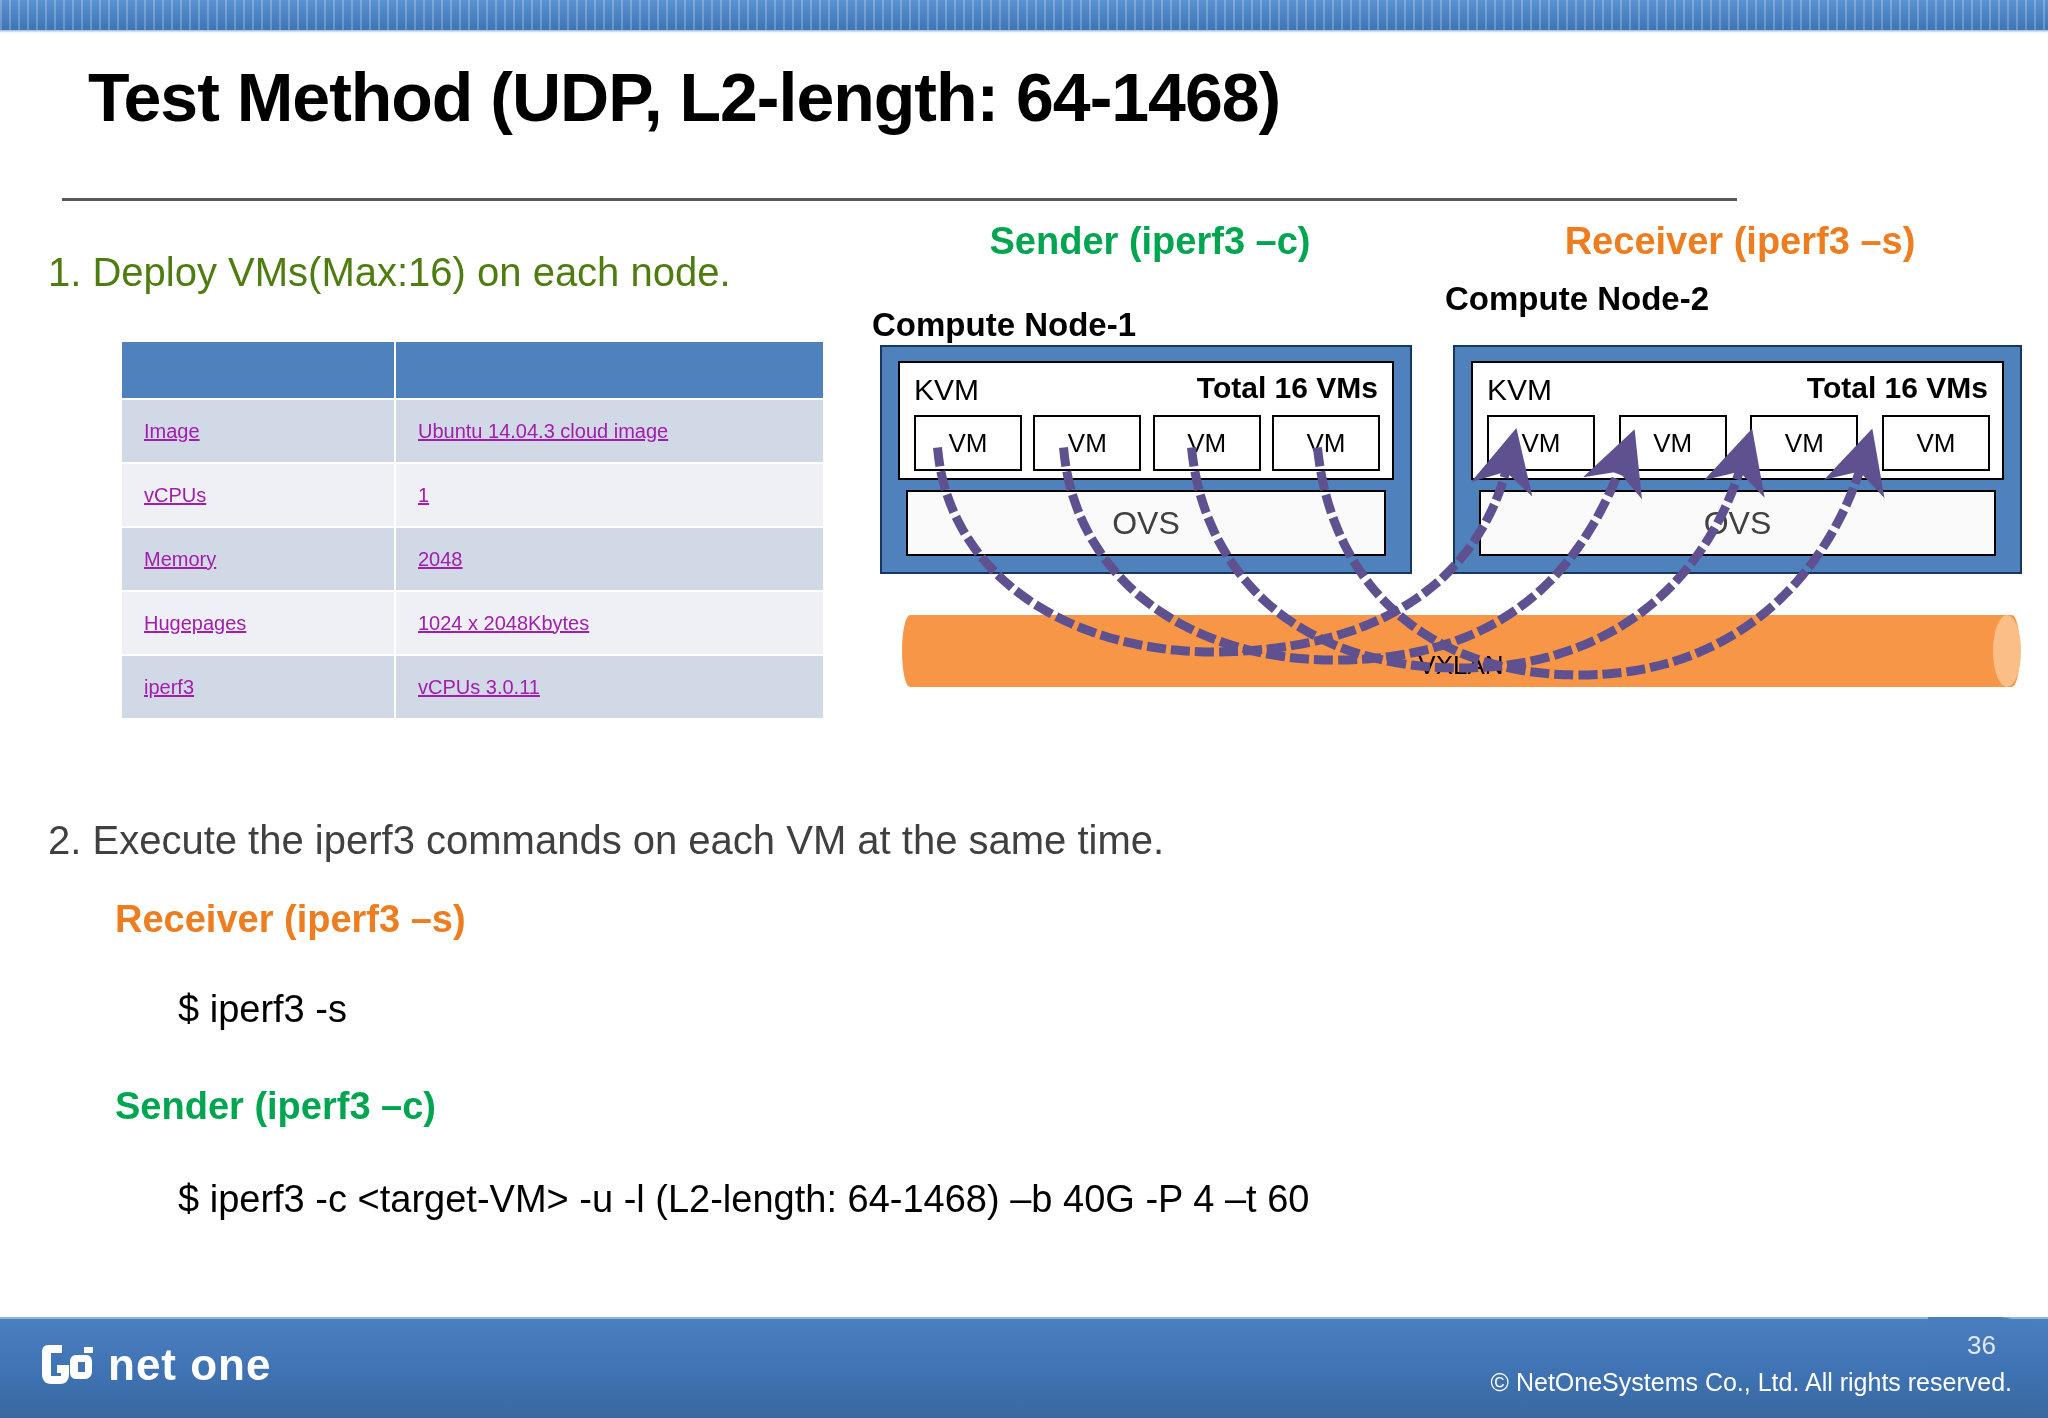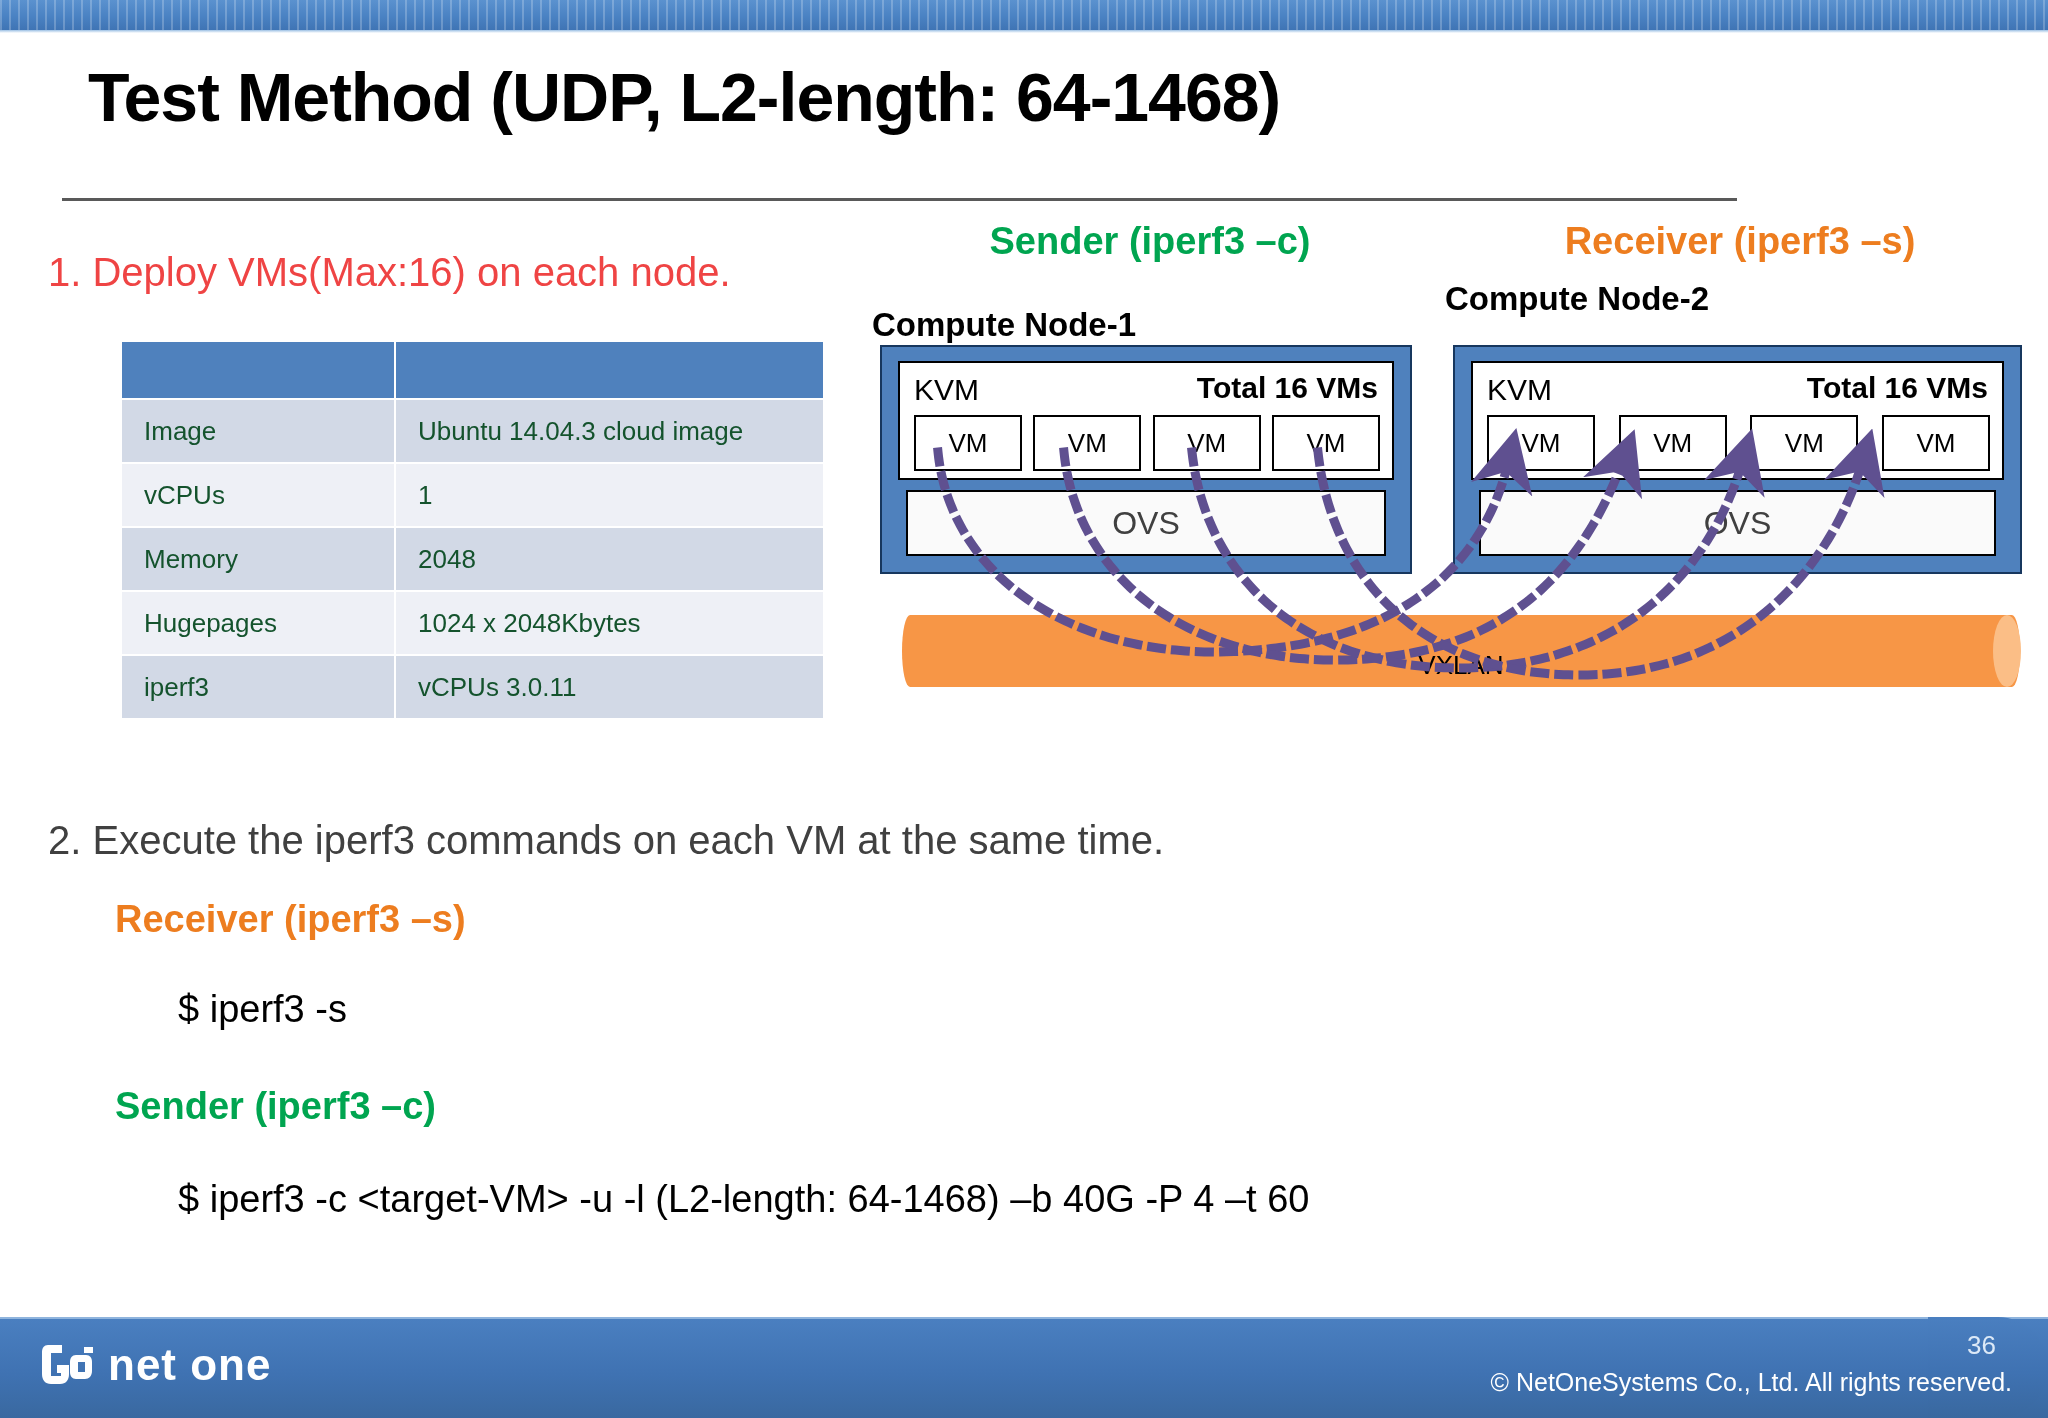--- a/index.html
+++ b/index.html
@@ -18,25 +18,25 @@
     background:linear-gradient(to bottom,#9cc0e4,#ffffff);}
 
   
   .title{position:absolute;left:88px;top:58px;width:1700px;
     font-size:68px;font-weight:bold;color:#000;letter-spacing:-1px;
     white-space:nowrap;}
   .title-rule{position:absolute;left:62px;top:198px;width:1675px;height:3px;
     background:#595959;}
 
   
-  .step1{position:absolute;left:48px;top:250px;font-size:40px;color:#ef4444;white-space:nowrap;}
+  .step1{position:absolute;left:48px;top:250px;font-size:40px;color:#4d7c0f;white-space:nowrap;}
 
   table.spec{position:absolute;left:120px;top:340px;width:705px;
     border-collapse:separate;border-spacing:2px;}
-  table.spec td{height:62px;padding:0 22px;font-size:26px;color:#14532d;vertical-align:middle;}
+  table.spec td{height:62px;padding:0 22px;font-size:20px;color:#a21caf;vertical-align:middle;text-decoration:underline;}
   table.spec td.k{width:228px;}
   tr.hdr td{background:#4f81bd;height:56px;}
   tr.r-a td{background:#d2d9e6;}
   tr.r-b td{background:#eef0f6;}
 
   .step2{position:absolute;left:48px;top:818px;font-size:40px;color:#404040;white-space:nowrap;}
 
   .lbl-recv{position:absolute;left:115px;top:898px;font-size:38px;font-weight:bold;color:#ed7d1f;white-space:nowrap;}
   .cmd-recv{position:absolute;left:178px;top:988px;font-size:38px;color:#000;white-space:nowrap;}
   .lbl-send{position:absolute;left:115px;top:1085px;font-size:38px;font-weight:bold;color:#00a550;white-space:nowrap;}

